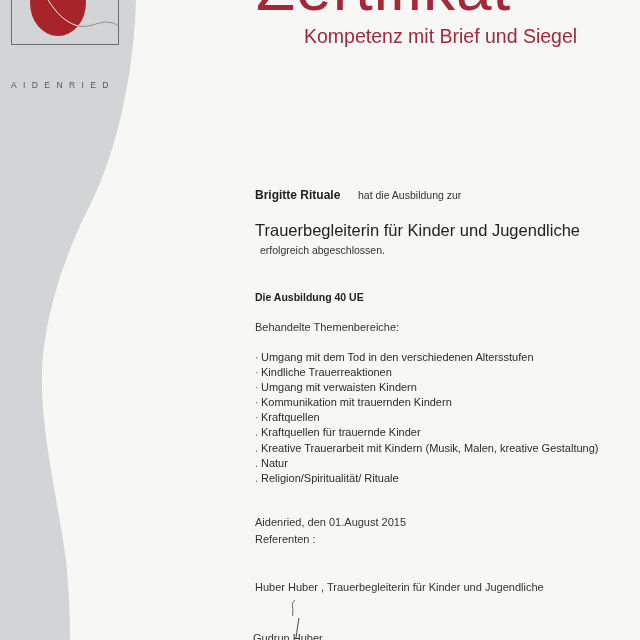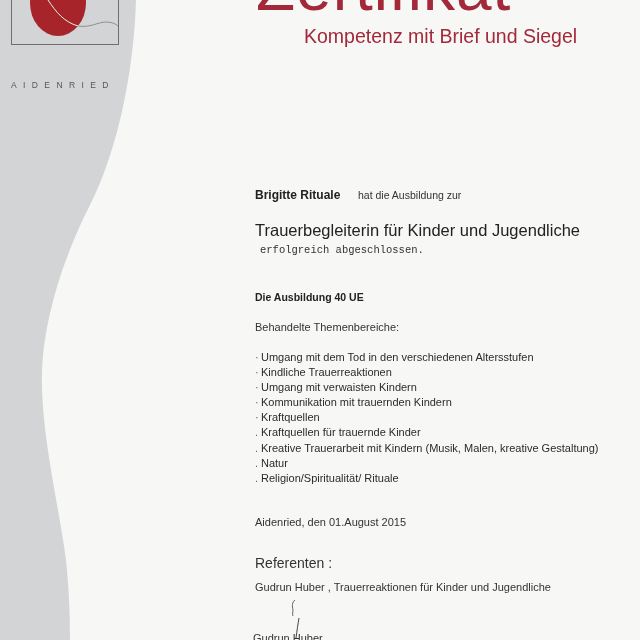--- a/index.html
+++ b/index.html
@@ -28,28 +28,28 @@
     font-size:64px; color:#a3283a; letter-spacing:1px; line-height:64px;
   }
   .subtitle {
     position:absolute; left:256px; top:24px;
     font-size:19.5px; color:#a3283a; line-height:24px;margin-left:48px;
   }
   .t { position:absolute; white-space:nowrap; }
   .name { left:255px; top:188px; font-size:12px; font-weight:bold; color:#222; }
   .intro { left:358px; top:189px; font-size:10.5px; color:#333; }
   .course { left:255px; top:221px; font-size:16.5px; color:#222; }
-  .done { left:260px; top:244px; font-size:10.5px; color:#333;font-family:Liberation Mono, monospace; }
+  .done { left:260px; top:244px; font-size:10.5px; color:#333; }
   .hours { left:255px; top:291px; font-size:10.5px; font-weight:bold; color:#222; }
   .topics-h { left:255px; top:321px; font-size:11px; color:#333; }
   .topics { position:absolute; left:255px; top:350px; margin:0; padding:0; list-style:none; }
   .topics li { font-size:11px; line-height:15.1px; color:#2b2b2b; white-space:nowrap; }
   .topics li .b { display:inline-block; width:6px; color:#666; }
   .place { left:255px; top:516px; font-size:11px; color:#333; }
-  .ref-h { left:255px; top:555px; font-size:14px; color:#333; }
+  .ref-h { left:255px; top:533px; font-size:11px; color:#333; }
   .ref { left:255px; top:581px; font-size:11px; color:#333; }
   .sig { position:absolute; left:285px; top:596px; width:30px; height:44px; }
   .sig-name { left:253px; top:632px; font-size:11px; color:#333; }
 </style>
 </head>
 <body>
 
 <svg class="bg-curve" viewBox="0 0 640 640">
   <path d="M0,0 L136,0 C134,70 118,150 90,205 C62,260 44,320 42,370 C40,430 58,500 66,560 C70,600 70,625 70,640 L0,640 Z" fill="#d3d4d6"></path>
 </svg>
@@ -81,19 +81,19 @@
   <li><span class="b">·</span><span>Kommunikation mit trauernden Kindern</span></li>
   <li><span class="b">·</span><span>Kraftquellen</span></li>
   <li><span class="b">.</span><span>Kraftquellen für trauernde Kinder</span></li>
   <li><span class="b">.</span><span>Kreative Trauerarbeit mit Kindern (Musik, Malen, kreative Gestaltung)</span></li>
   <li><span class="b">.</span><span>Natur</span></li>
   <li><span class="b">.</span><span>Religion/Spiritualität/ Rituale</span></li>
 </ul>
 
 <div class="t place">Aidenried, den 01.August 2015</div>
 <div class="t ref-h">Referenten :</div>
-<div class="t ref">Gudrun Huber , Trauerreaktionen für Kinder und Jugendliche</div>
+<div class="t ref">Huber Huber , Trauerbegleiterin für Kinder und Jugendliche</div>
 
 <svg class="sig" viewBox="0 0 30 44">
   <path d="M10,4 C7,6 7,10 8,14 C8,16 7,18 8,20" stroke="#555" stroke-width="0.9" fill="none"></path>
   <path d="M14,22 C13,28 12,34 11,42" stroke="#444" stroke-width="1" fill="none"></path>
 </svg>
 <div class="t sig-name">Gudrun Huber</div>
 
 </body></html>

